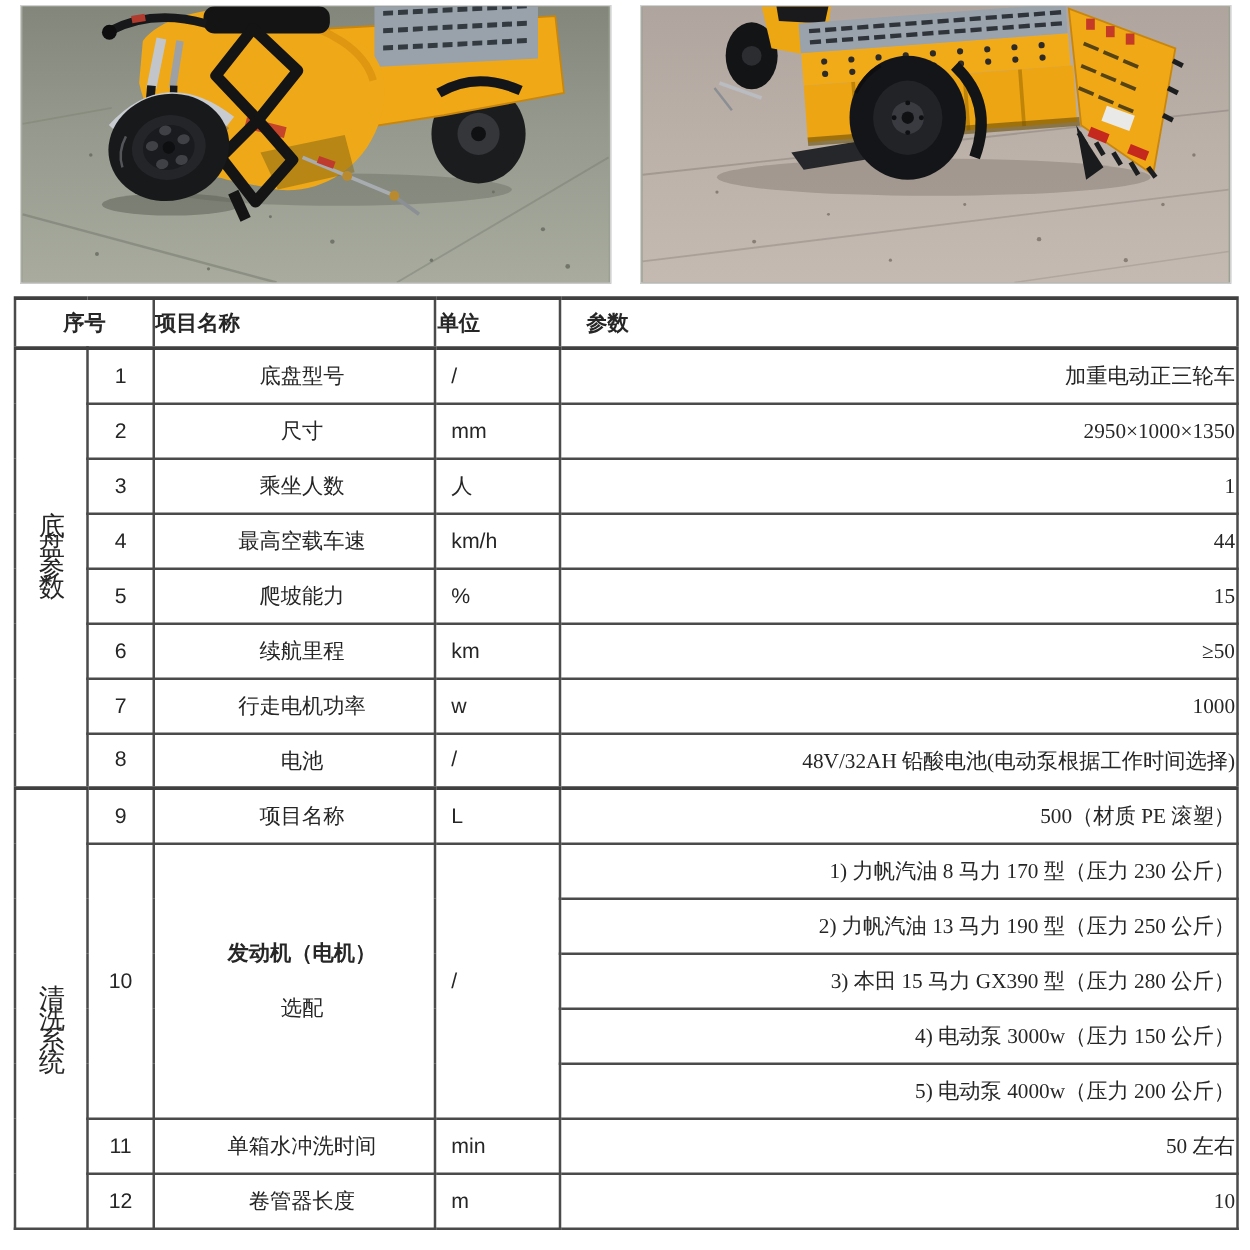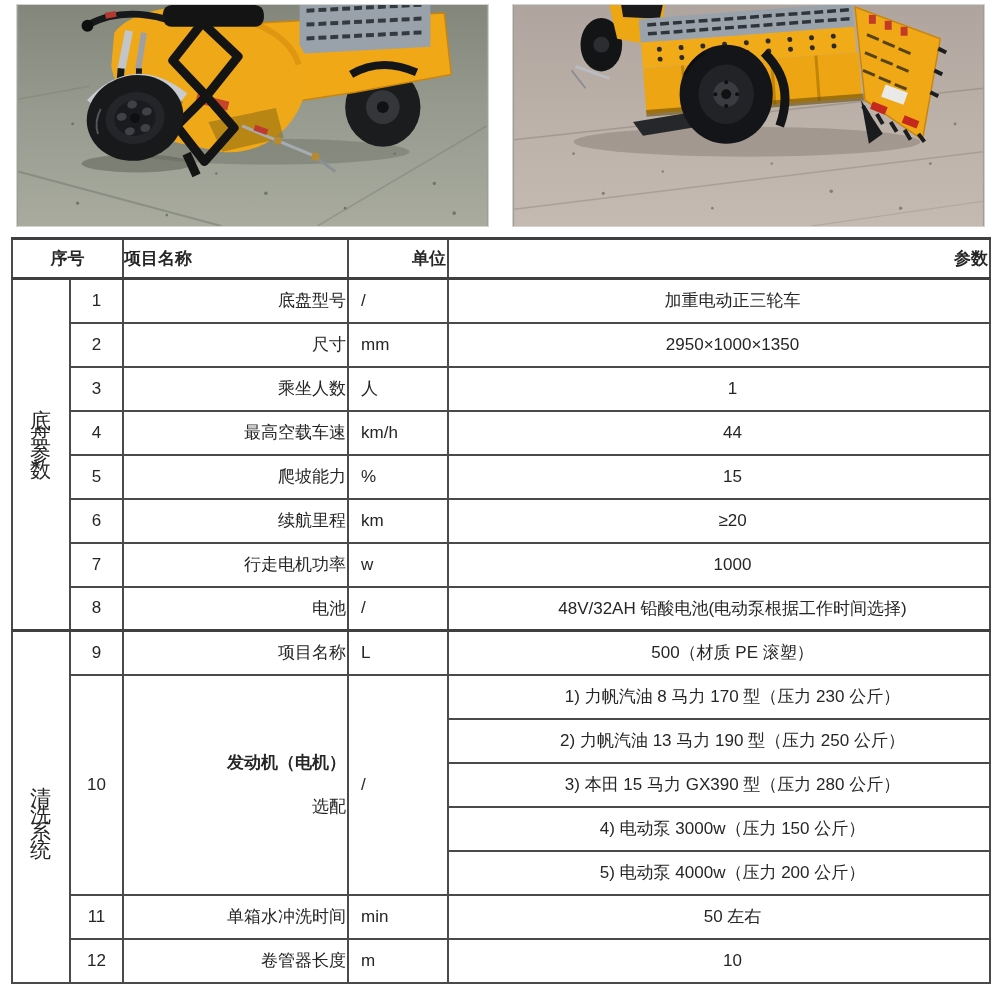--- a/index.html
+++ b/index.html
@@ -49,27 +49,27 @@
   .spec thead th {
     height: 40px;
     font-weight: 700;
     border-top: 3px solid #404040;
     border-bottom: 3px solid #404040;
   }
   .spec tbody td { height: 44px; }
 
   .h-no    { text-align: center; }
   .h-item  { text-align: left; padding-left: 0; }
-  .h-unit  { text-align: right; }
-  .h-param { text-align: right; padding-left: 0; }
+  .h-unit  { text-align: left; }
+  .h-param { text-align: left; padding-left: 20px; }
 
   td.no    { text-align: center; }
-  td.item  { text-align: right; padding-left: 13px; }
+  td.item  { text-align: center; padding-left: 13px; }
   td.unit  { text-align: left; padding-left: 12px; }
-  td.param { text-align: center; padding-left: 28px; }
+  td.param { text-align: right; padding-left: 28px; font-family: Liberation Serif, serif; }
 
   tr.sep td { border-top: 3px solid #404040; }
 
   td.group-cell { text-align: center; padding: 0; }
   .vlabel {
     display: inline-block;
     writing-mode: vertical-lr;
     text-orientation: upright;
     font-size: 21px;
     letter-spacing: 17px;
@@ -399,21 +399,21 @@
     <tr>
       <td class="no">5</td>
       <td class="item">爬坡能力</td>
       <td class="unit">%</td>
       <td class="param">15</td>
     </tr>
     <tr>
       <td class="no">6</td>
       <td class="item">续航里程</td>
       <td class="unit">km</td>
-      <td class="param">≥20</td>
+      <td class="param">≥50</td>
     </tr>
     <tr>
       <td class="no">7</td>
       <td class="item">行走电机功率</td>
       <td class="unit">w</td>
       <td class="param">1000</td>
     </tr>
     <tr>
       <td class="no">8</td>
       <td class="item">电池</td>

